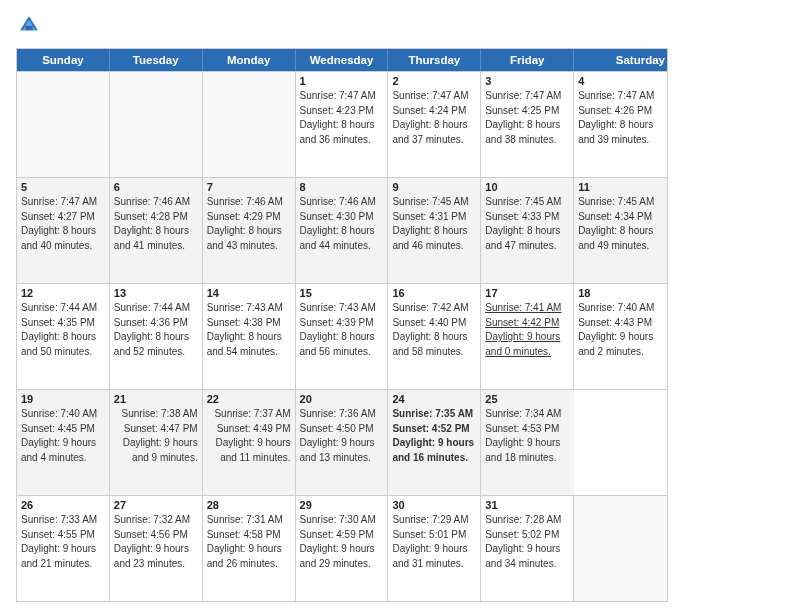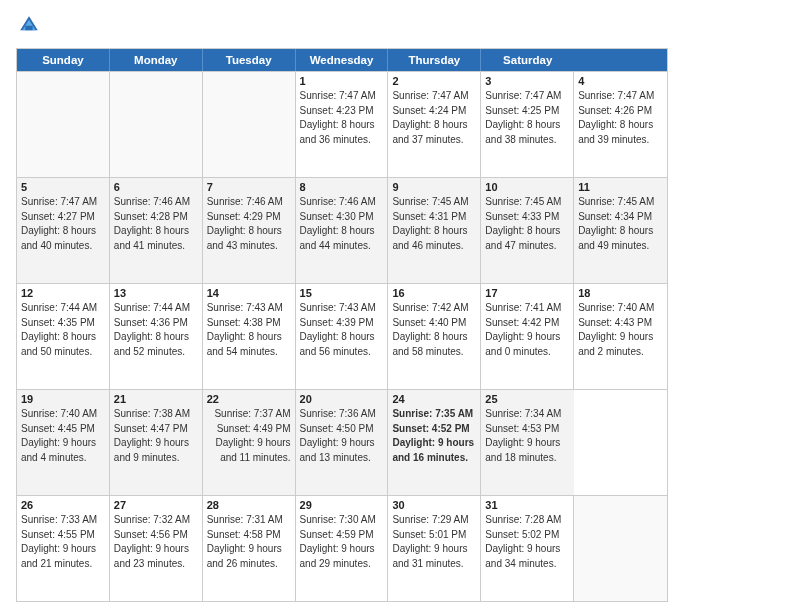--- a/index.html
+++ b/index.html
@@ -59,21 +59,21 @@
       background: #2a6db5;
     }
     .cal-head-cell {
       color: #fff;
       font-size: 11.5px;
       font-weight: bold;
       text-align: center;
       padding: 5px 2px;
       border-right: 1px solid #5590cc;
     }
-    .cal-head-cell:last-child { border-right: none; }
+    .cal-head-cell:last-child { border-right: none; text-align: right; }
     .cal-body {
       flex: 1;
       display: flex;
       flex-direction: column;
     }
     .cal-row {
       display: grid;
       grid-template-columns: repeat(7, 1fr);
       flex: 1;
       border-top: 1px solid #ccc;
@@ -124,24 +124,25 @@
     </div>
     <div class="title-block">
       <div class="cal-title"></div>
       <div class="cal-subtitle"></div>
     </div>
   </div>
 
   <div class="calendar">
     <div class="cal-head" id="cal-head">
         <div class="cal-head-cell">Sunday</div>
+        <div class="cal-head-cell">Tuesday</div>
         <div class="cal-head-cell">Monday</div>
-        <div class="cal-head-cell">Tuesday</div>
         <div class="cal-head-cell">Wednesday</div>
         <div class="cal-head-cell">Thursday</div>
+        <div class="cal-head-cell">Friday</div>
         <div class="cal-head-cell">Saturday</div>
       </div>
     <div class="cal-body" id="cal-body">
         <div class="cal-row">
           <div class="cal-cell empty"></div>
           <div class="cal-cell empty"></div>
           <div class="cal-cell empty"></div>
           <div class="cal-cell">
             <div class="day-num">1</div>
             <div class="day-info" style="white-space: pre-line;">Sunrise: 7:47 AM
@@ -237,41 +238,41 @@
 Daylight: 8 hours and 56 minutes.</div>
           </div>
           <div class="cal-cell">
             <div class="day-num">16</div>
             <div class="day-info" style="white-space: pre-line;">Sunrise: 7:42 AM
 Sunset: 4:40 PM
 Daylight: 8 hours and 58 minutes.</div>
           </div>
           <div class="cal-cell">
             <div class="day-num">17</div>
-            <div class="day-info" style="white-space: pre-line;">Sunrise: 7:41 AM
+            <div class="day-info" style="white-space: pre-line; text-decoration: underline;">Sunrise: 7:41 AM
 Sunset: 4:42 PM
 Daylight: 9 hours and 0 minutes.</div>
           </div>
           <div class="cal-cell">
             <div class="day-num">18</div>
             <div class="day-info" style="white-space: pre-line;">Sunrise: 7:40 AM
 Sunset: 4:43 PM
 Daylight: 9 hours and 2 minutes.</div>
           </div>
         </div>
         <div class="cal-row alt-row">
           <div class="cal-cell">
             <div class="day-num">19</div>
             <div class="day-info" style="white-space: pre-line;">Sunrise: 7:40 AM
 Sunset: 4:45 PM
 Daylight: 9 hours and 4 minutes.</div>
           </div>
           <div class="cal-cell">
             <div class="day-num">21</div>
-            <div class="day-info" style="white-space: pre-line;">Sunrise: 7:38 AM
+            <div class="day-info" style="white-space: pre-line; text-align: right;">Sunrise: 7:38 AM
 Sunset: 4:47 PM
 Daylight: 9 hours and 9 minutes.</div>
           </div>
           <div class="cal-cell">
             <div class="day-num">22</div>
             <div class="day-info" style="white-space: pre-line; text-align: right;">Sunrise: 7:37 AM
 Sunset: 4:49 PM
 Daylight: 9 hours and 11 minutes.</div>
           </div>
           <div class="cal-cell">

